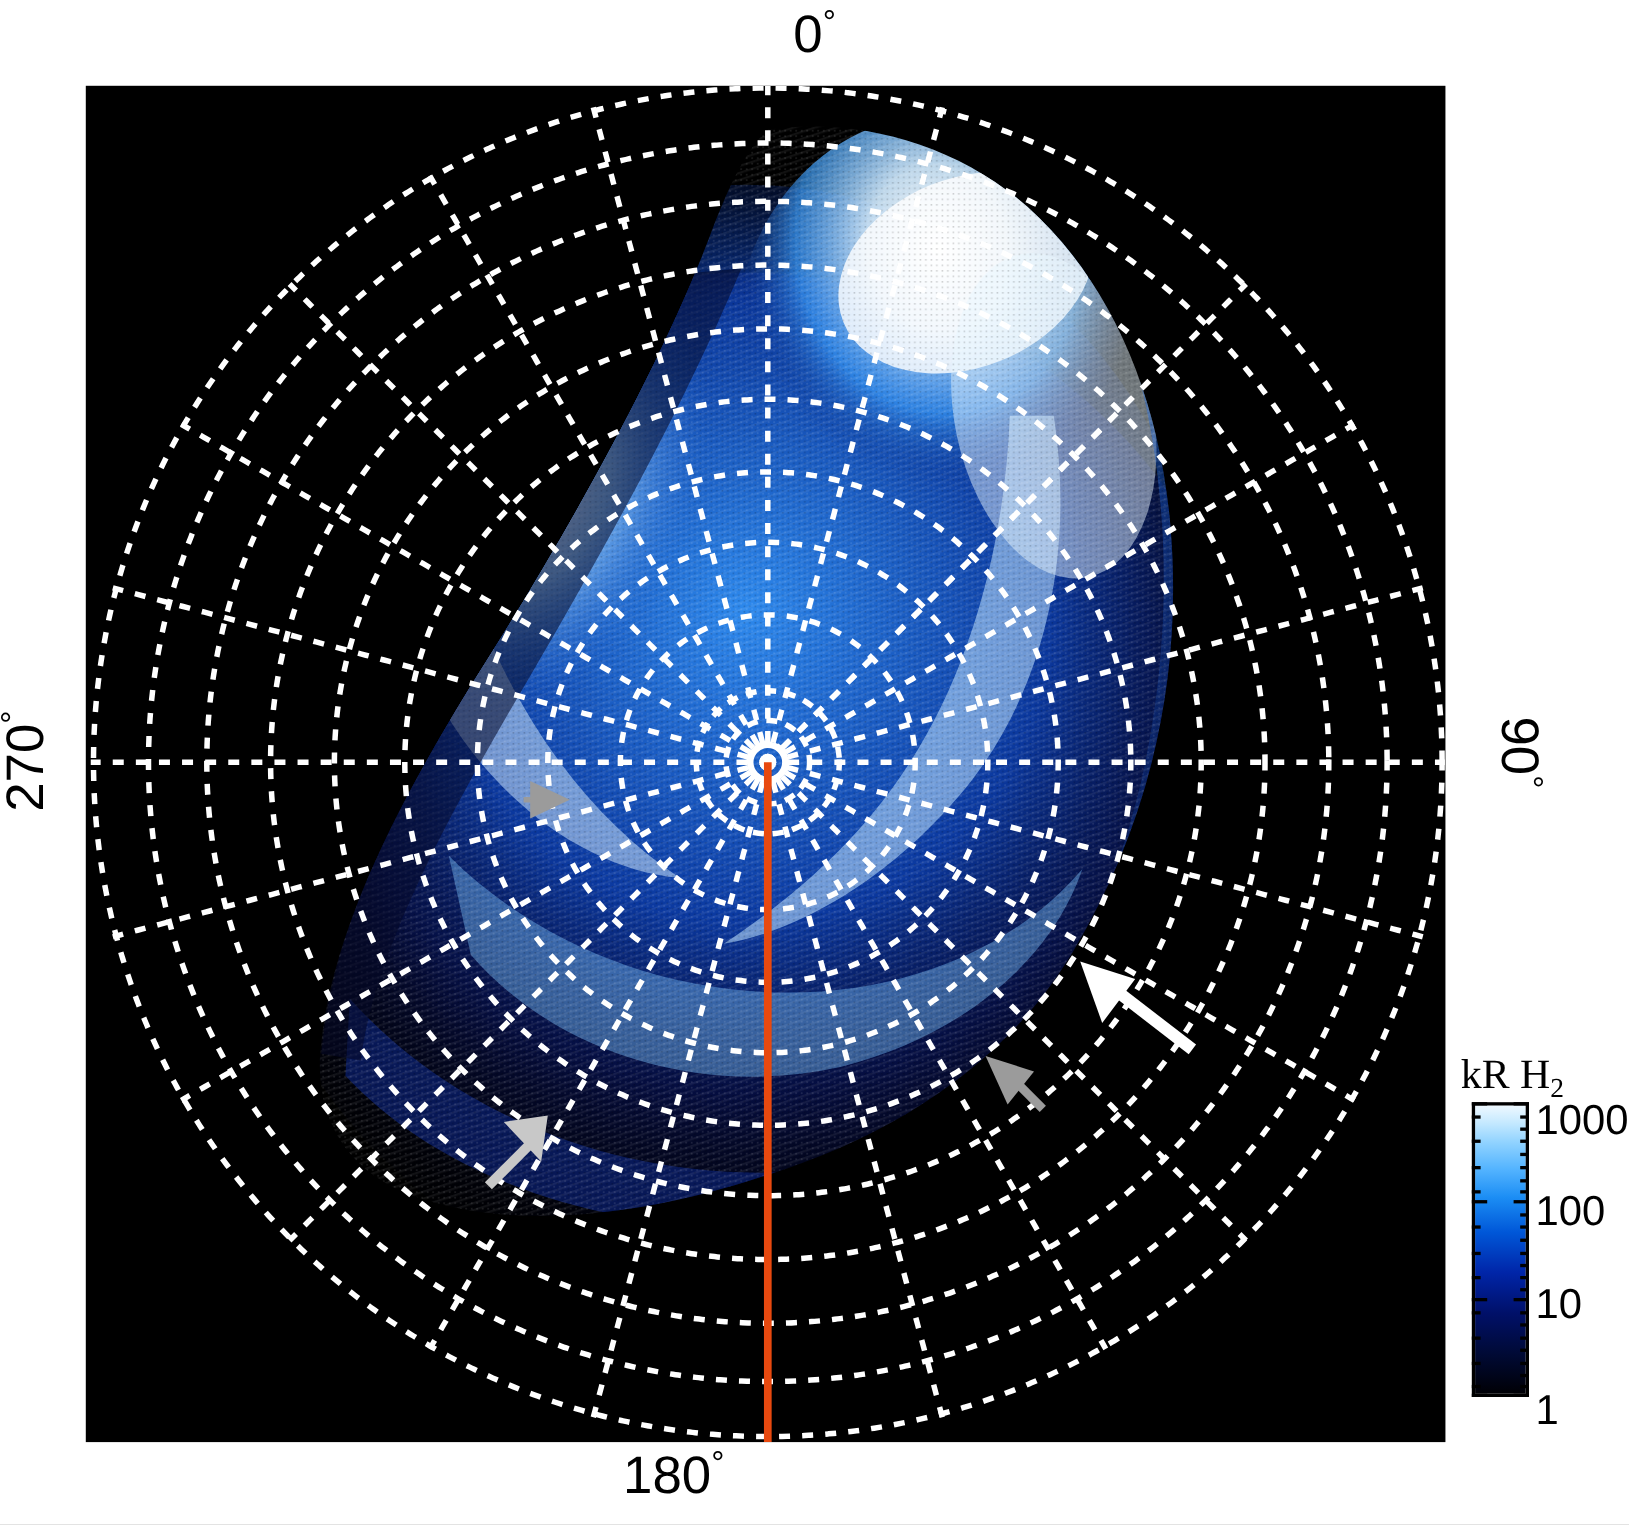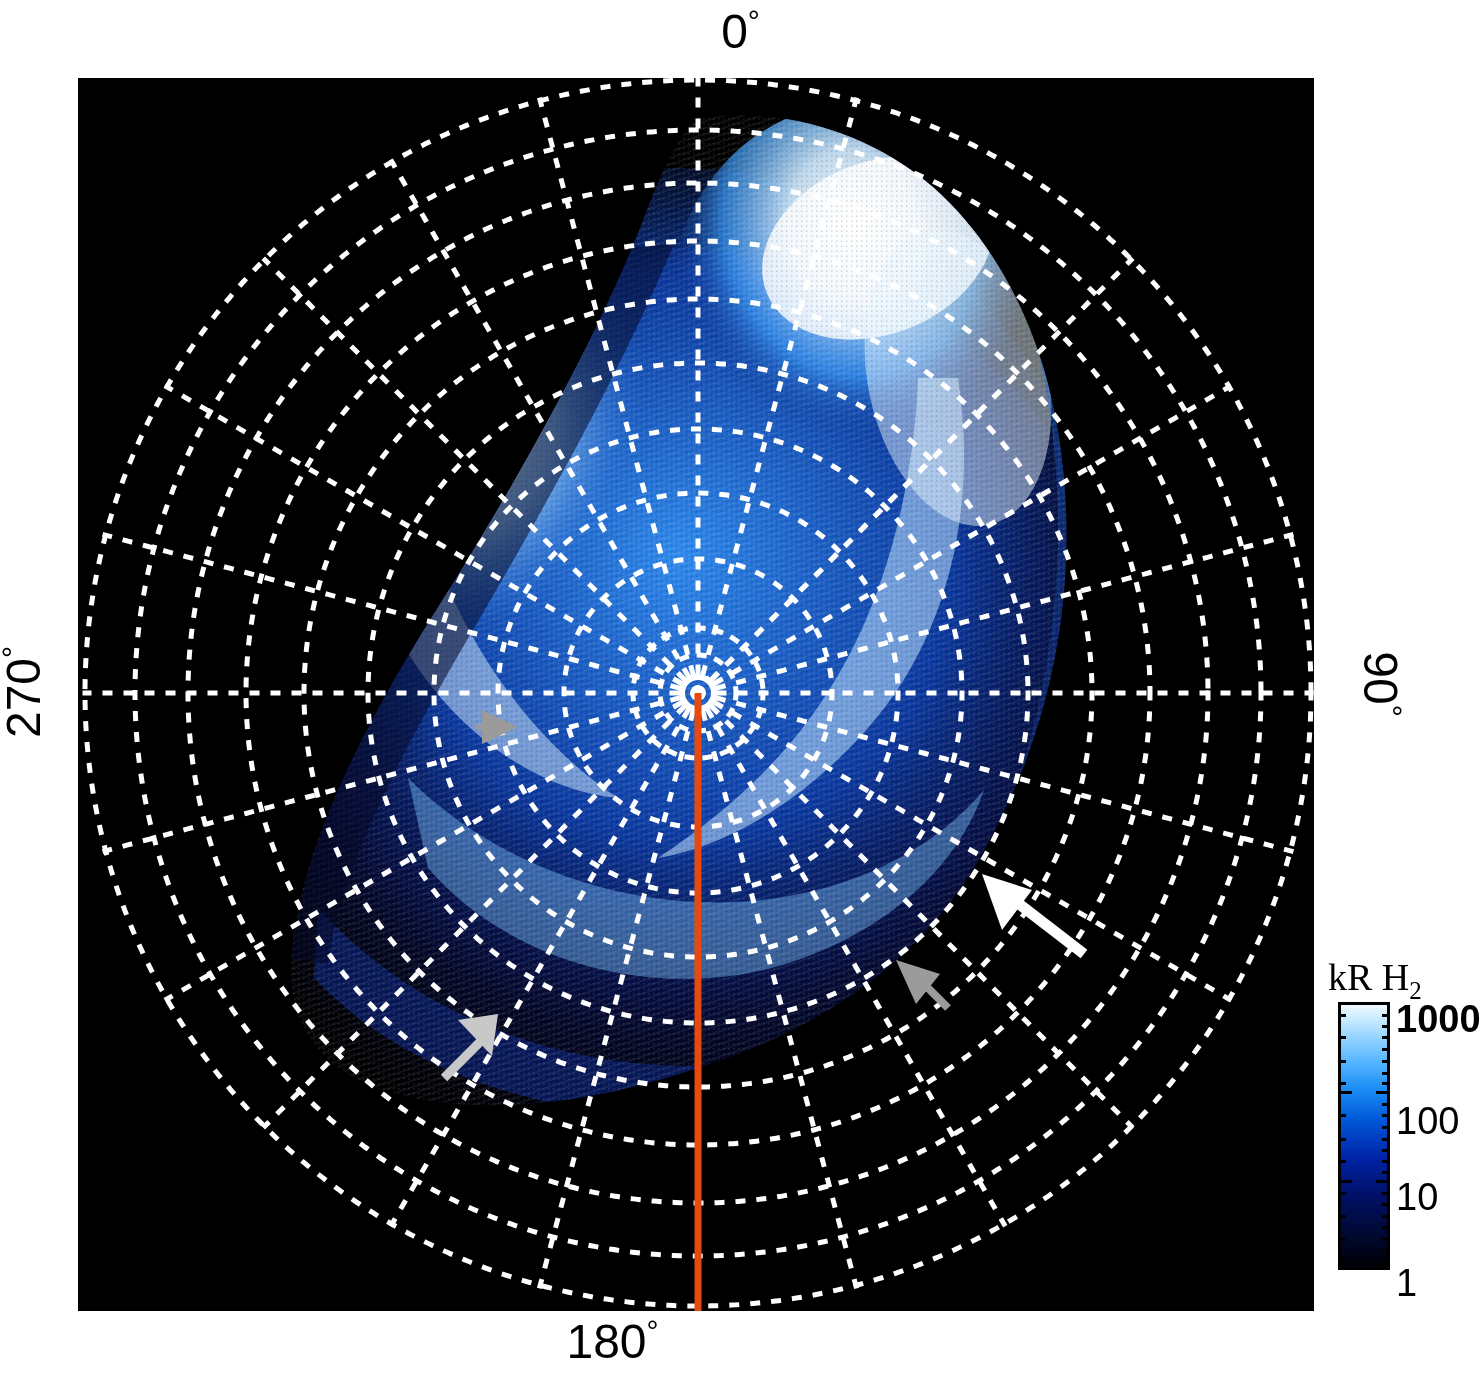--- a/index.html
+++ b/index.html
@@ -311,19 +311,19 @@
       <div class="cb-tick-left minor" style="top:80px;"></div>
       <div class="cb-tick-left minor" style="top:112px;"></div>
       <div class="cb-tick-left minor" style="top:136px;"></div>
       <div class="cb-tick-left minor" style="top:158px;"></div>
       <div class="cb-tick-left minor" style="top:190px;"></div>
       <div class="cb-tick-left minor" style="top:213px;"></div>
       <div class="cb-tick-left minor" style="top:236px;"></div>
       <div class="cb-tick-left minor" style="top:257px;"></div>
     </div>
 
-    <div class="cb-label" style="top:64px;font-weight:bold;">1000</div>
-    <div class="cb-label" style="top:166px;">100</div>
-    <div class="cb-label" style="top:242px;text-align:center;">10</div>
+    <div class="cb-label" style="top:64px;">1000</div>
+    <div class="cb-label" style="top:147px;">100</div>
+    <div class="cb-label" style="top:232px;text-align:center;">10</div>
     <div class="cb-label" style="top:328px;">1</div>
   </div>
 
 </div>
 
 </body></html>

